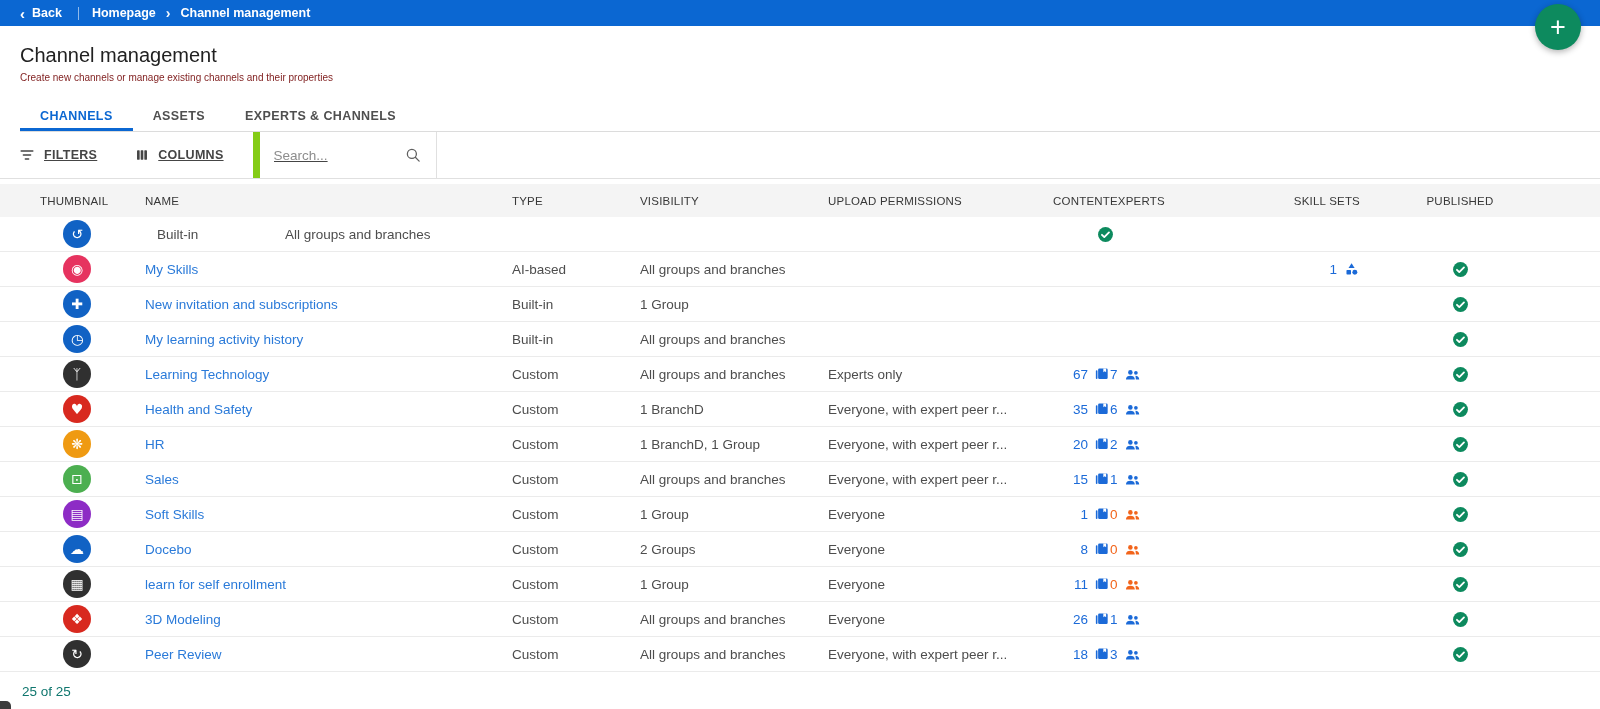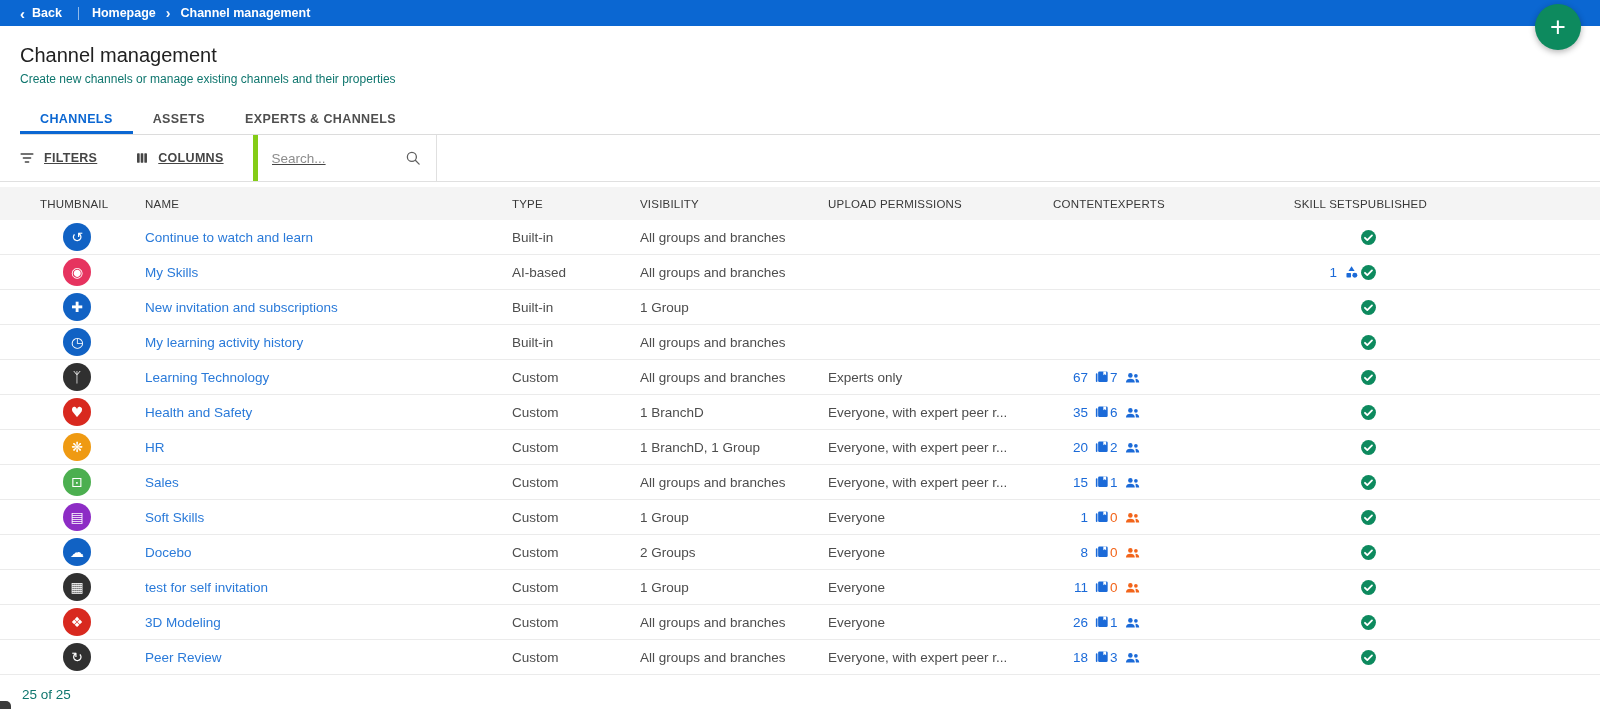--- a/index.html
+++ b/index.html
@@ -21,53 +21,53 @@
   .crumb-sep{font-size:14px;opacity:.95;}
 
   
   .fab{position:absolute;top:4px;right:19px;width:46px;height:46px;border-radius:50%;
        background:var(--fab);color:#fff;display:flex;align-items:center;justify-content:center;
        font-size:27px;font-weight:300;box-shadow:0 2px 6px rgba(0,0,0,.3);cursor:pointer;z-index:5;}
 
   
   .page-head{padding:18px 20px 12px 20px;}
   .page-title{font-size:20px;font-weight:400;color:#212121;}
-  .page-sub{margin-top:5px;font-size:12px;color:#0f766e;}
+  .page-sub{margin-top:5px;font-size:10px;color:#7f1d1d;}
 
   
   .tabs{display:flex;border-bottom:1px solid #dcdcdc;height:31px;margin-top:6px;margin-left:20px;}
   .tab{display:flex;align-items:center;padding:0 20px;font-size:12.5px;font-weight:700;
        letter-spacing:.4px;color:#4f4f4f;cursor:pointer;height:100%;}
   .tab.active{color:var(--accent);box-shadow:inset 0 -3px 0 var(--accent);}
 
   
   .toolbar{display:flex;align-items:center;height:47px;border-bottom:1px solid #e0e0e0;
            font-size:12.5px;font-weight:700;letter-spacing:.3px;color:#454545;text-decoration:underline;}
   .tool-btn{display:flex;align-items:center;gap:9px;padding:0 19px;height:100%;cursor:pointer;}
   .tool-btn svg{color:#454545;}
-  .search-wrap{height:100%;display:flex;align-items:center;border-left:5px solid #84cc16;
+  .search-wrap{height:100%;display:flex;align-items:center;border-left:7px solid #84cc16;
                border-right:1px solid #e0e0e0;width:184px;padding:0 14px;margin-left:10px;}
   .search-wrap input{border:0;outline:0;flex:1;font-size:13.5px;font-family:inherit;color:#333;min-width:0;}
   .search-wrap input::placeholder{color:#8d8d8d;}
   .search-ic{color:#5f5f5f;flex:0 0 auto;cursor:pointer;}
 
   
   .thead{display:flex;align-items:center;height:33px;background:#f4f4f4;margin-top:5px;
          font-size:11.5px;color:#383838;letter-spacing:.2px;}
   .row{display:flex;align-items:center;height:35px;border-bottom:1px solid #ebebeb;background:#fff;}
   .cell{flex:0 0 auto;white-space:nowrap;overflow:hidden;text-overflow:ellipsis;}
   .col-thumb{width:145px;padding-left:40px;}
   .col-name{width:355px;}
   .col-type{width:128px;padding-left:12px;}
   .col-vis{width:188px;padding-left:12px;}
   .col-upload{width:214px;padding-left:12px;}
   .col-content{width:80px;text-align:right;}
   .col-experts{width:125px;text-align:left;}
   .col-skills{width:125px;text-align:right;}
-  .col-pub{width:200px;}
+  .col-pub{width:200px;text-align:center;}
 
   .row .col-thumb{padding-left:63px;display:flex;align-items:center;}
   .thumb{width:28px;height:28px;border-radius:50%;display:flex;align-items:center;justify-content:center;}
   .thumb span{color:#fff;font-size:14px;line-height:1;font-family:"DejaVu Sans",sans-serif;}
 
   .row{font-size:13.5px;color:#4d4d4d;}
   .name-link{color:var(--link);text-decoration:none;cursor:pointer;}
   .numlink{display:inline-flex;align-items:center;gap:6px;color:var(--num);cursor:pointer;text-decoration:none;}
   .numlink svg{display:block;}
   .numlink.zero{color:var(--zero);}
@@ -144,23 +144,20 @@
   <div class="cell col-pub">PUBLISHED</div>
 </div>
 
 <div>
   <div class="row">
     <div class="cell col-thumb">
       <div class="thumb" style="background: rgb(17, 98, 196);">
           <span>↺</span>
         </div>
     </div>
-    <div class="cell col-name">
-      <a class="name-link">Continue to watch and learn</a>
-    </div>
     <div class="cell col-type">Built-in</div>
     <div class="cell col-vis">All groups and branches</div>
     <div class="cell col-upload"></div>
     <div class="cell col-content">
       
     </div>
     <div class="cell col-experts">
       
     </div>
     <div class="cell col-skills">
@@ -552,21 +549,21 @@
     </div>
   </div>
 
   <div class="row">
     <div class="cell col-thumb">
       <div class="thumb" style="background: rgb(48, 48, 48);">
           <span>▦</span>
         </div>
     </div>
     <div class="cell col-name">
-      <a class="name-link">test for self invitation</a>
+      <a class="name-link">learn for self enrollment</a>
     </div>
     <div class="cell col-type">Custom</div>
     <div class="cell col-vis">1 Group</div>
     <div class="cell col-upload">Everyone</div>
     <div class="cell col-content">
       <a class="numlink c-content">
         <b class="num" style="font-weight:400">11</b>
         <svg width="16" height="16" viewBox="0 0 24 24" fill="currentColor">
             <rect x="2.8" y="6.5" width="2.4" height="13" rx="1.1"></rect>
             <path d="M8.2 3.8h10.3a2 2 0 0 1 2 2v11.7a2 2 0 0 1-2 2H8.2a2 2 0 0 1-2-2V5.8a2 2 0 0 1 2-2z"></path>

